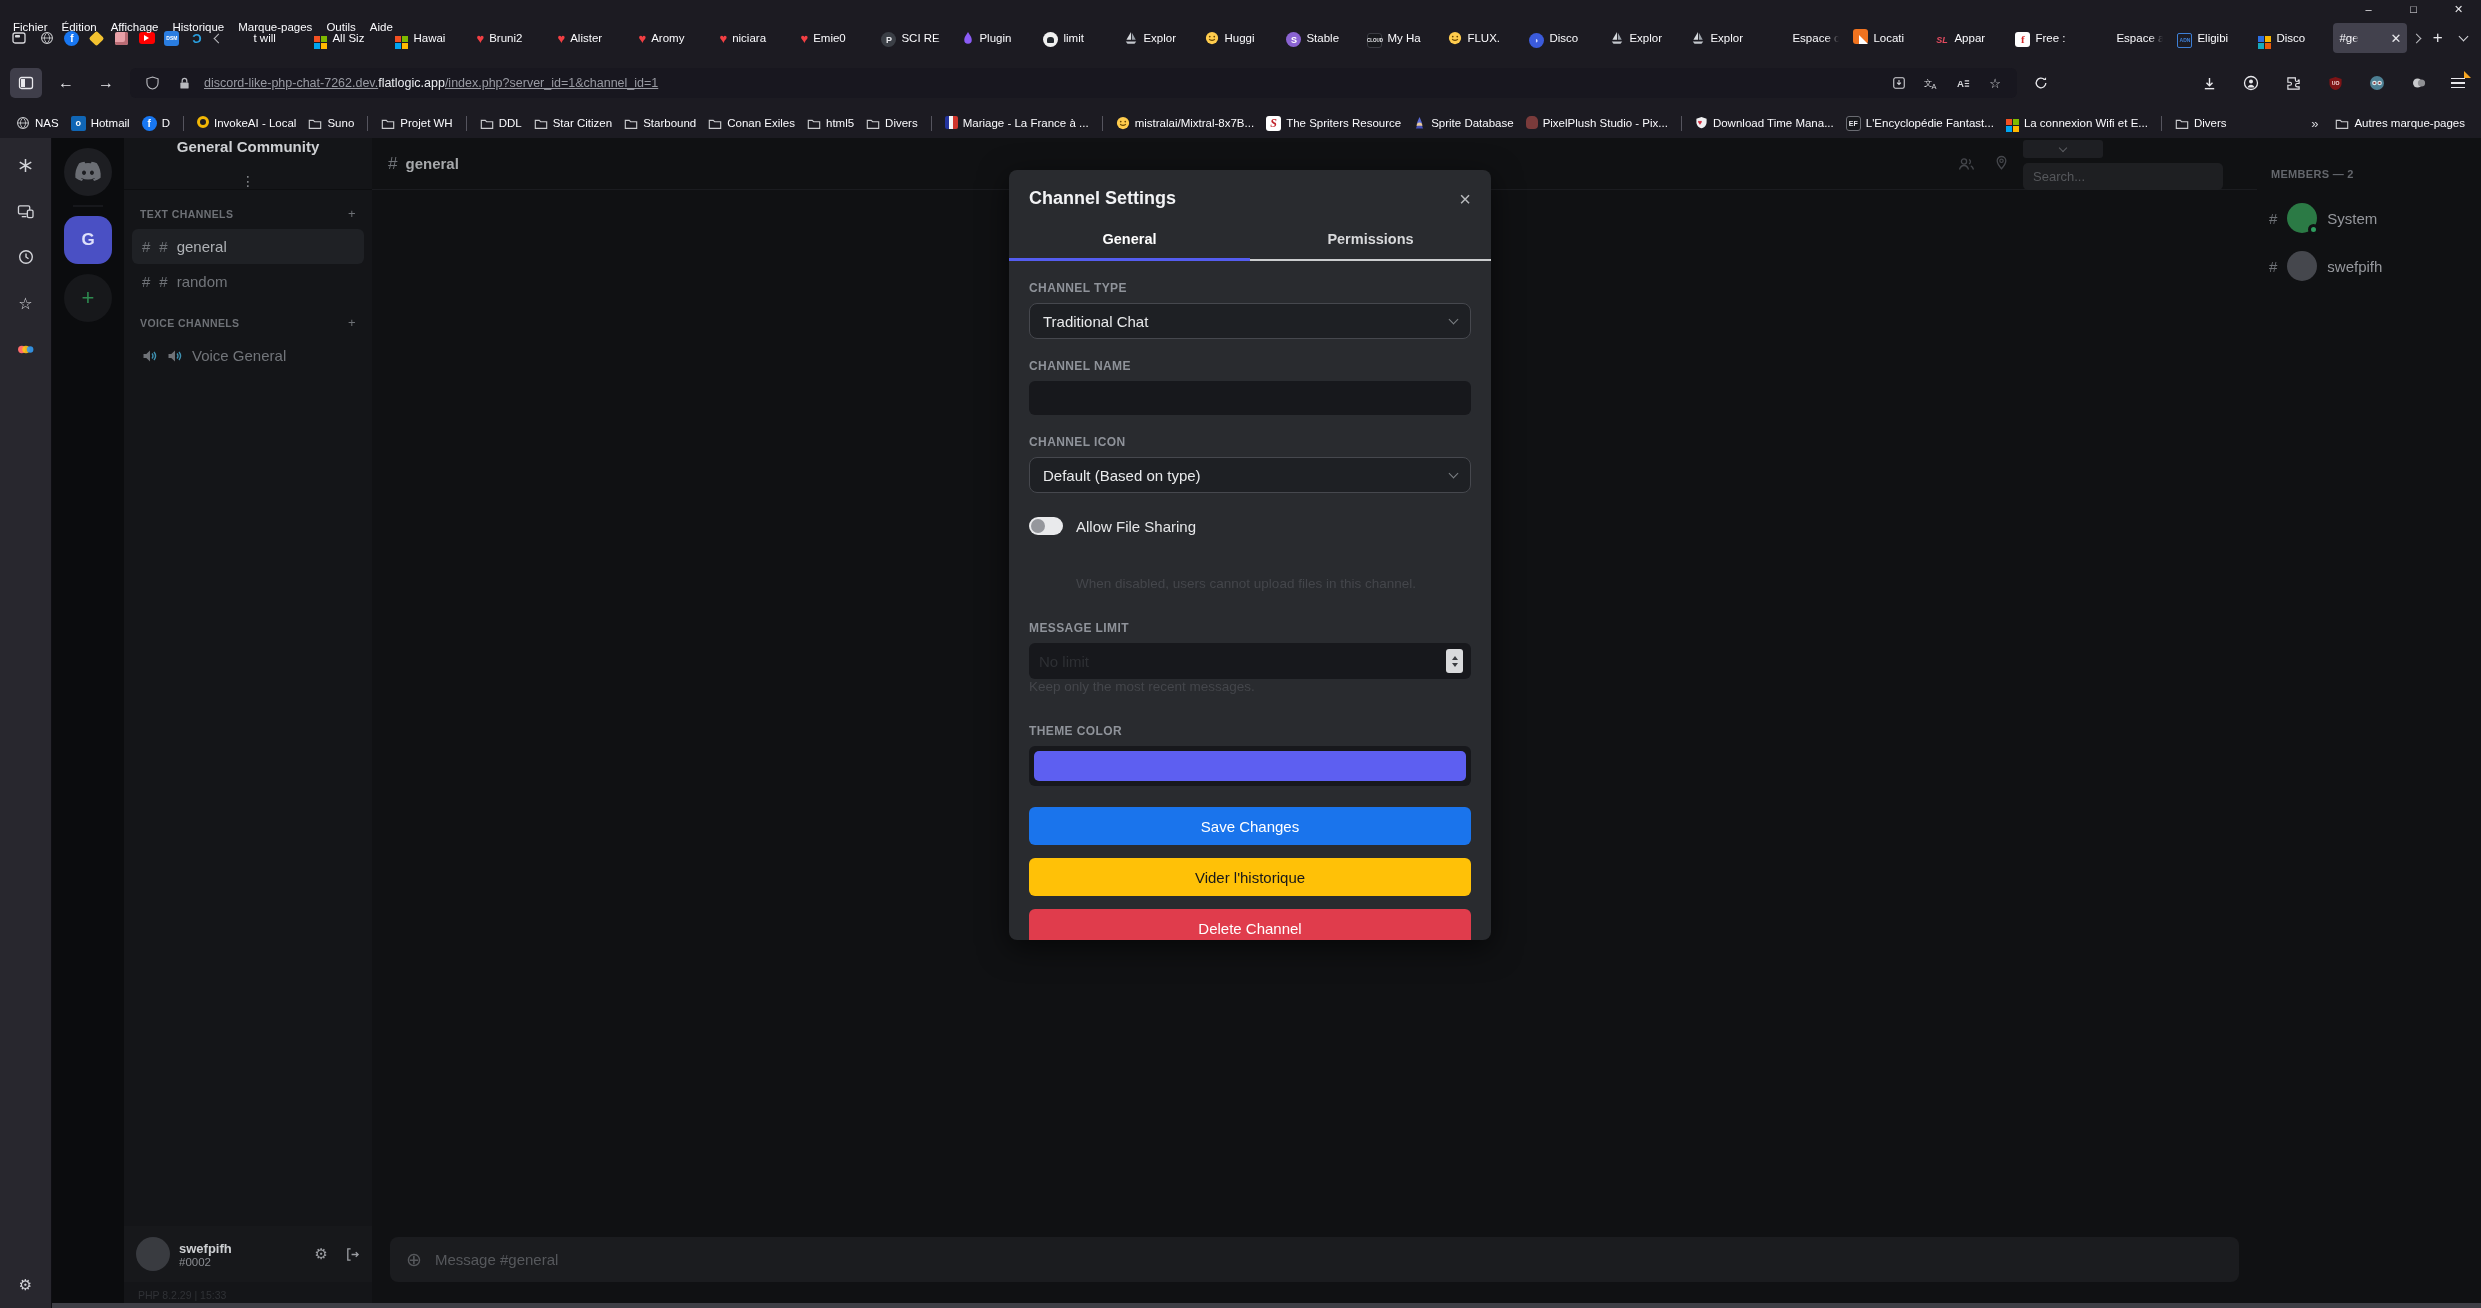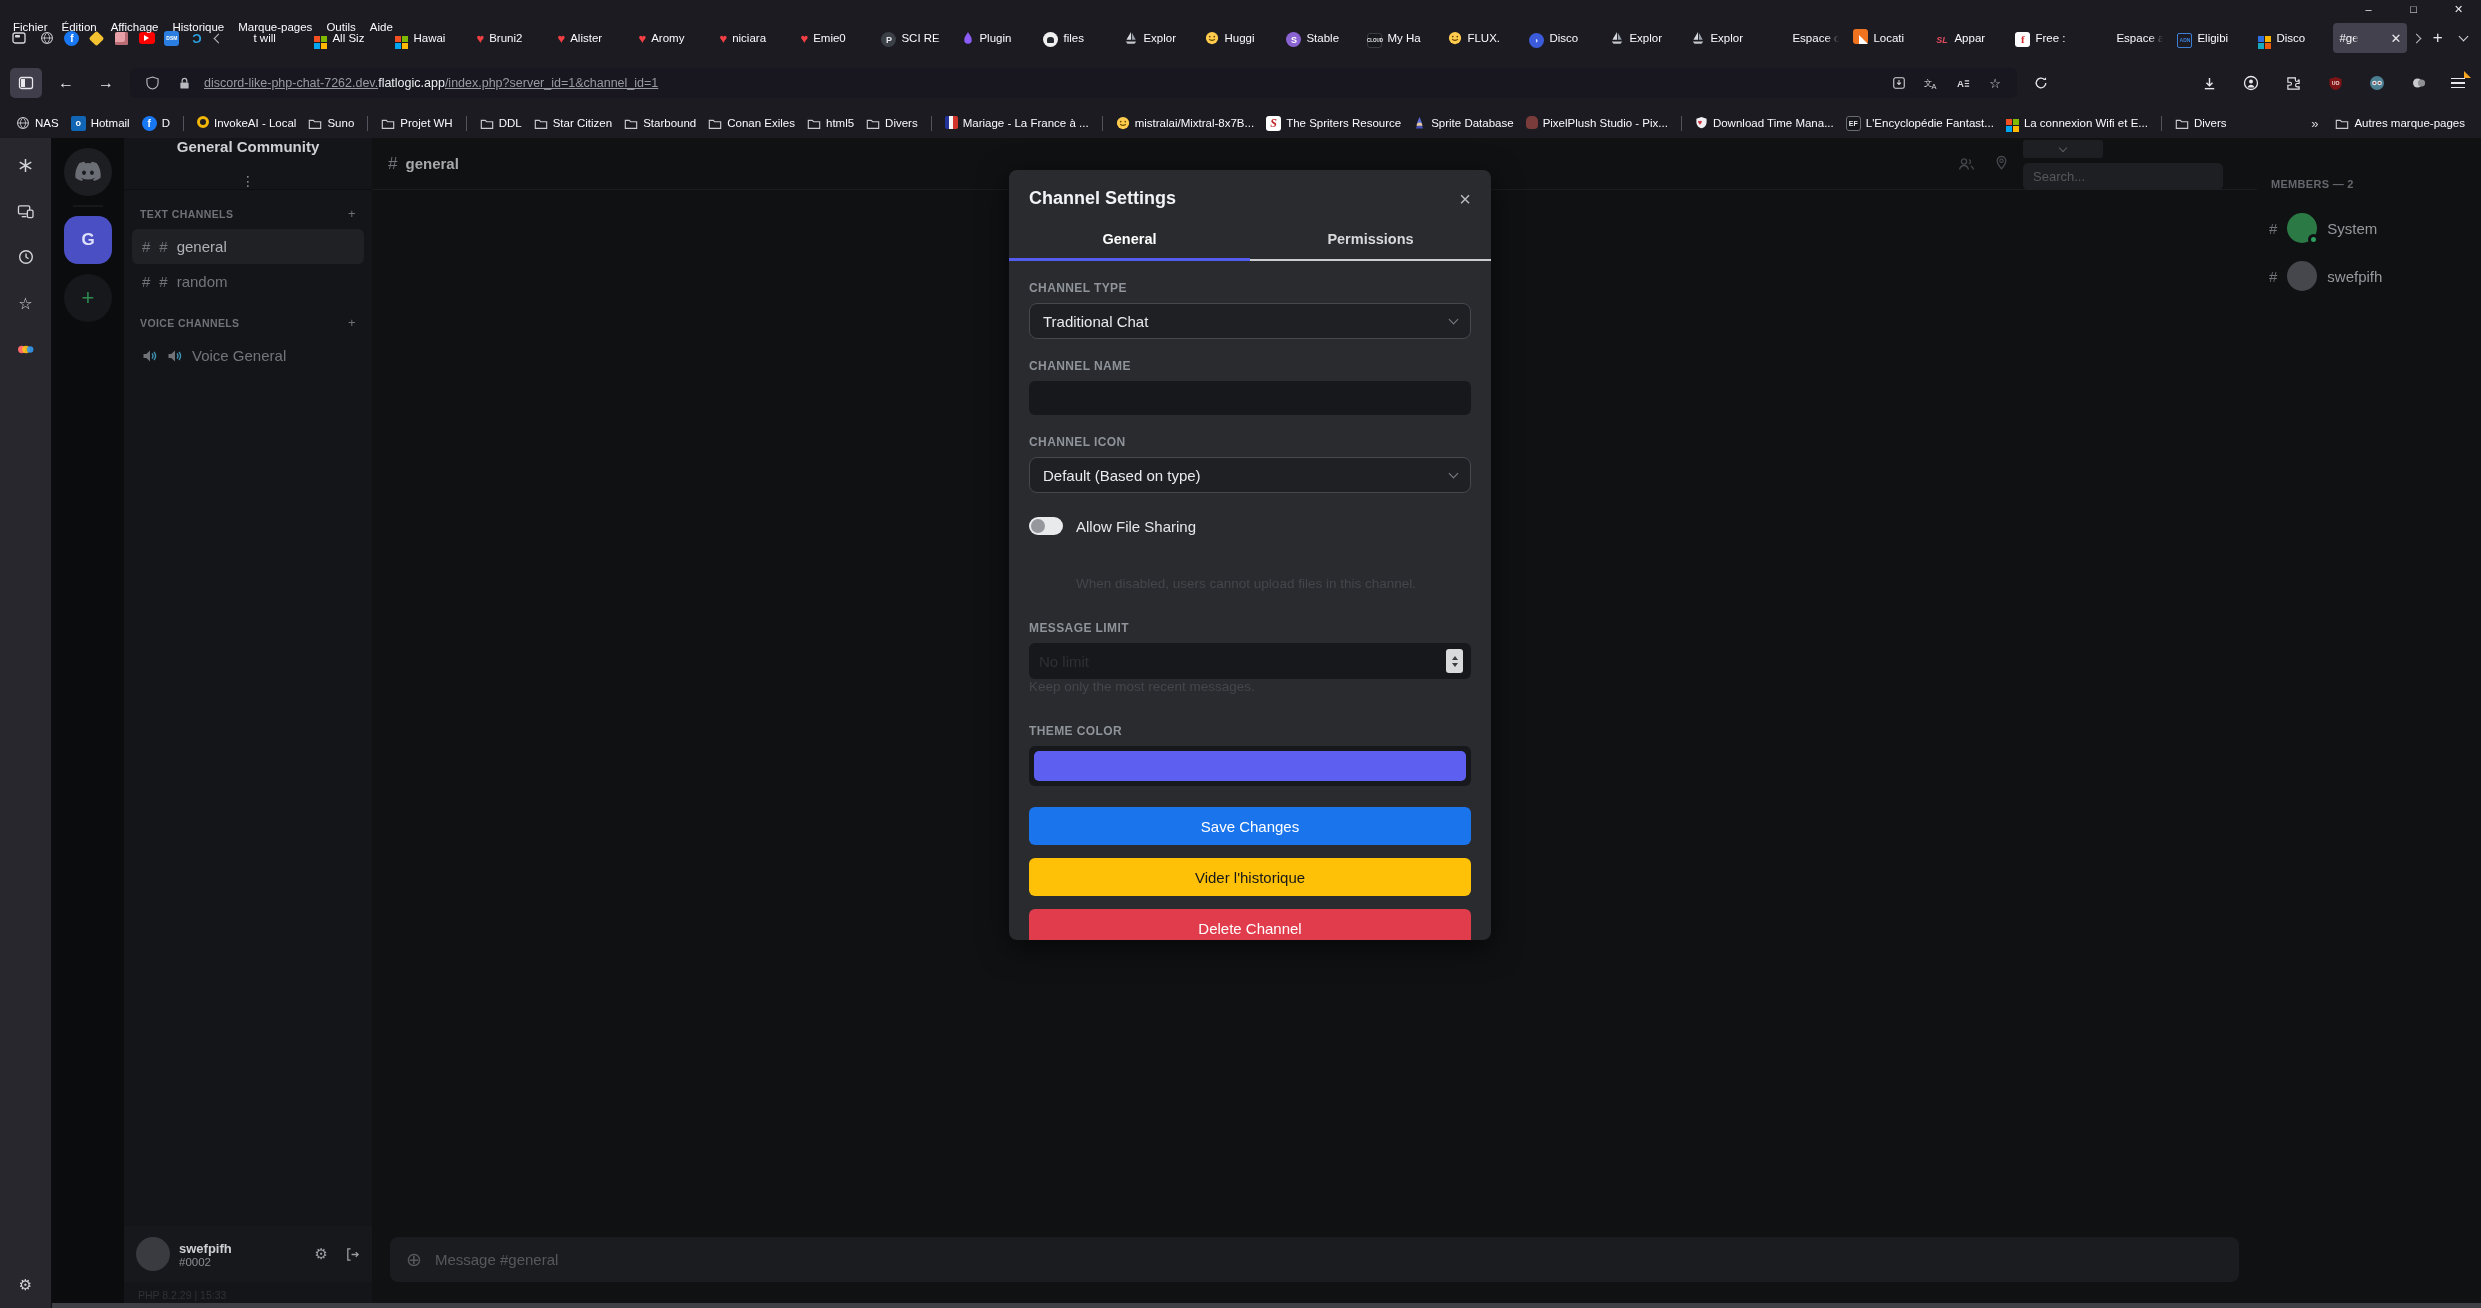--- a/index.html
+++ b/index.html
@@ -89,21 +89,21 @@
   .hd-ic { position:absolute; color:#45474c; }
   .mini-select { position:absolute; right:154px; top:2px; width:80px; height:18px; background:#1e1f23; border-radius:3px; display:flex; align-items:center; justify-content:center; }
   .mini-select .chev { border-color:#5b5d62; width:6px; height:6px; }
   .search-box { position:absolute; right:34px; top:25px; width:200px; height:27px; background:#1e1f22; border-radius:5px; display:flex; align-items:center; padding:0 10px; color:#55575b; font-size:13px; }
   .chat-body { flex:1; }
   .chat-input-wrap { padding:0 18px; margin-bottom:26px; }
   .chat-input { height:45px; background:#1b1c1f; border-radius:8px; display:flex; align-items:center; gap:13px; padding:0 16px; color:#56585c; font-size:15px; }
   .plus-circle { font-size:19px; color:#56585c; }
 
   
-  .members { width:224px; background:#101113; padding-top:40px; }
+  .members { width:224px; background:#101113; padding-top:30px; }
   .mem-title { color:#64676c; font-size:11px; font-weight:bold; letter-spacing:.3px; padding:0 0 14px 14px; }
   .member { display:flex; align-items:center; gap:10px; padding:9px 12px; color:#96989d; font-size:15px; }
   .mem-av { width:30px; height:30px; border-radius:50%; position:relative; flex:none; }
   .mem-dot { position:absolute; right:-2px; bottom:-2px; width:11px; height:11px; border-radius:50%; background:#2f9e5f; border:3px solid #101113; }
 
   
   .bottom-strip { position:absolute; left:0; right:0; bottom:0; height:5px; background:#3f3f46; }
 
   
   .modal { position:absolute; left:957px; top:32px; width:482px; height:770px; background:#292b2f; border-radius:8px; box-shadow:0 8px 30px rgba(0,0,0,.6); overflow:hidden; }
@@ -248,21 +248,21 @@
           <svg width="12" height="14" viewBox="0 0 16 18">
             <path d="M8 1C5 6 3 8 3 11.5a5 5 0 0010 0C13 8 11 6 8 1z" fill="#8b5cf6"></path>
           </svg>
         </span>
         <span class="lbl">Plugin</span>
       </span>
       <span class="tab">
         <span class="fav-wrap"><span class="fav" style="background:#f0f0f0;border-radius:50%;width:15px;height:15px;">
             <i style="width:7px;height:6px;background:#24292f;border-radius:3px 3px 1px 1px;"></i>
           </span></span>
-        <span class="lbl">files</span>
+        <span class="lbl">limit</span>
       </span>
       <span class="tab">
         <span class="fav-wrap">
           <svg width="14" height="14" viewBox="0 0 16 16">
             <path d="M8 1v9H2.8z" fill="#d7dade"></path>
             <path d="M9 2v8h4.4z" fill="#9aa0a8"></path>
             <path d="M2 12h12l-2 2.5H4z" fill="#c3c7cd"></path>
           </svg>
         </span>
         <span class="lbl">Explor</span>

